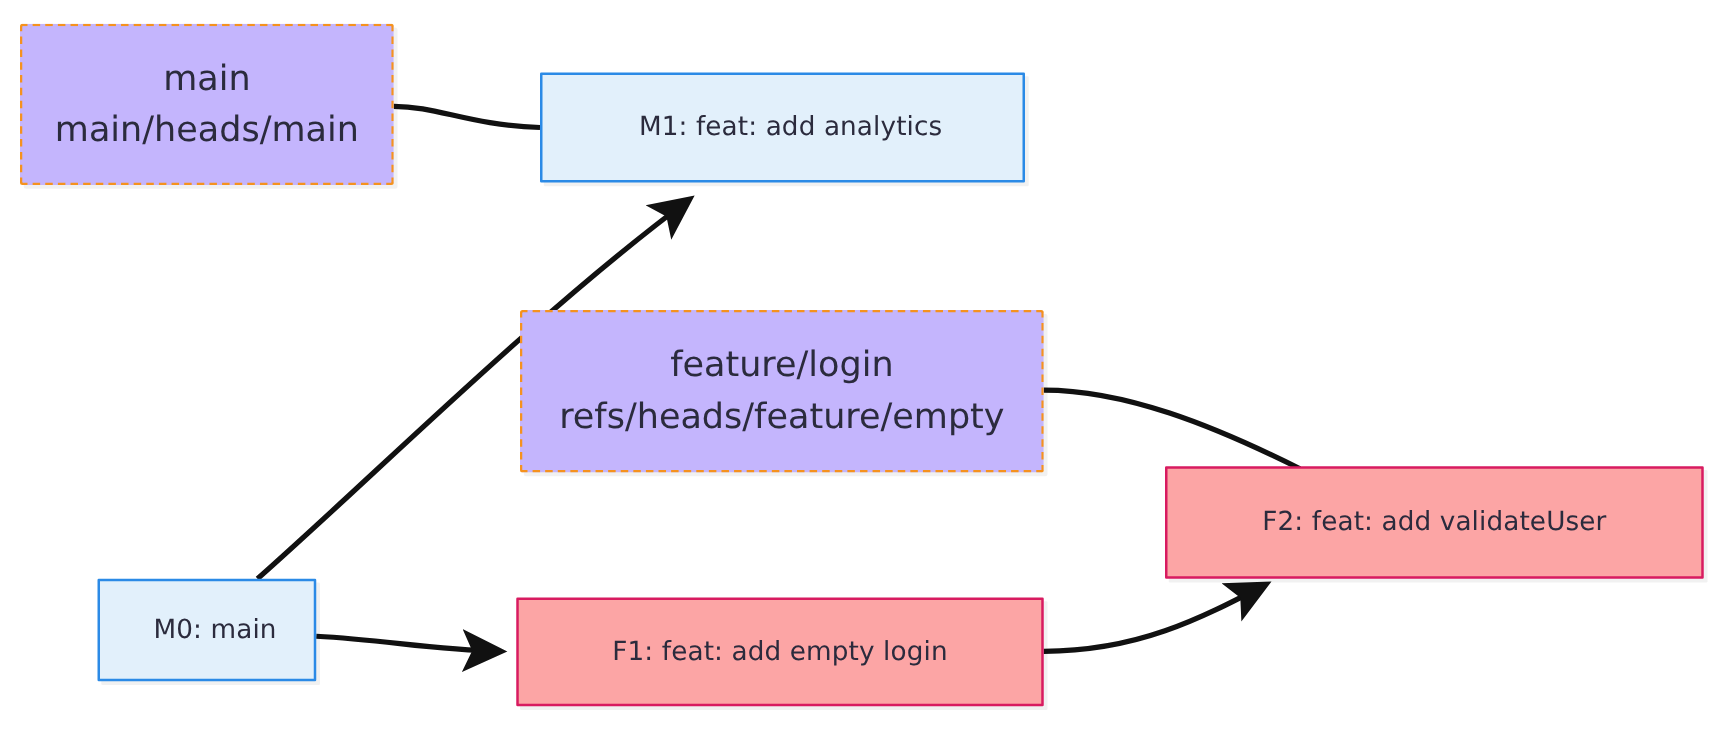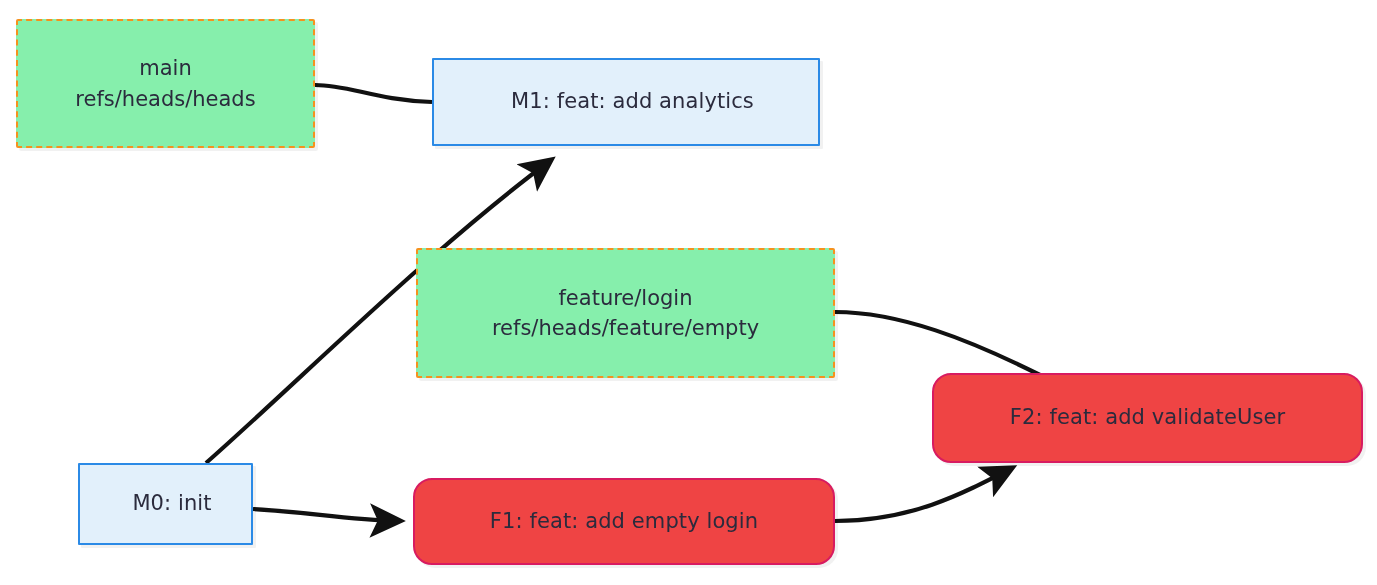--- a/index.html
+++ b/index.html
@@ -44,31 +44,30 @@
     line-height: 1.3;
     letter-spacing: 0.1px;
     color: #2b2b3d;
   }
   .commit-main {
     background: #e2f0fb;
     border-color: #2b8ae6;
     padding-left: 13px;
   }
   .commit-feature {
-    background: #ef4444;
+    background: #fca5a5;
     border-color: #d81b60;
-    border-radius: 19px;
   }
   .branch-label {
     border-width: 2px;
     border-style: dashed;
     border-color: #f5921e;
     border-radius: 2px;
-    background: #86efac;
-    font-size: 21px;
+    background: #c4b5fd;
+    font-size: 28px;
     line-height: 1.45;
     color: #2b2b3d;
   }
   .branch-label .label-line {
     display: block;
     white-space: nowrap;
   }
   .node-label {
     display: block;
     white-space: nowrap;
@@ -89,30 +88,30 @@
         <path d="M 315,85 C 350,85 375,100 432,102" fill="none" stroke="#111111" stroke-width="4.2" stroke-linecap="butt"></path>
         <path d="M 206,463 C 300,380 430,250 551,160" fill="none" stroke="#111111" stroke-width="4.2" stroke-linecap="butt" marker-end="url(#arrowhead)"></path>
         <path d="M 253,509 C 310,512 345,520 400,521" fill="none" stroke="#111111" stroke-width="4.2" stroke-linecap="butt" marker-end="url(#arrowhead)"></path>
         <path d="M 835,312 C 900,312 970,340 1040,375" fill="none" stroke="#111111" stroke-width="4.2" stroke-linecap="butt"></path>
         <path d="M 835,521 C 910,521 960,495 1012,468" fill="none" stroke="#111111" stroke-width="4.2" stroke-linecap="butt" marker-end="url(#arrowhead)"></path>
       </g>
   </svg>
 
   <div class="node branch-label" id="node-branch-main" style="left: 16px; top: 19px; width: 299px; height: 129px;">
     <span class="label-line">main</span>
-    <span class="label-line">refs/heads/heads</span>
+    <span class="label-line">main/heads/main</span>
   </div>
 
   <div class="node branch-label" id="node-branch-feature-login" style="left: 416px; top: 248px; width: 419px; height: 130px;">
     <span class="label-line">feature/login</span>
     <span class="label-line">refs/heads/feature/empty</span>
   </div>
 
   <div class="node commit-node commit-main" id="node-M0" style="left: 78px; top: 463px; width: 175px; height: 82px;">
-    <span class="node-label">M0: init</span>
+    <span class="node-label">M0: main</span>
   </div>
 
   <div class="node commit-node commit-main" id="node-M1" style="left: 432px; top: 58px; width: 388px; height: 88px;">
     <span class="node-label">M1: feat: add analytics</span>
   </div>
 
   <div class="node commit-node commit-feature" id="node-F1" style="left: 413px; top: 478px; width: 422px; height: 87px;">
     <span class="node-label">F1: feat: add empty login</span>
   </div>
 

